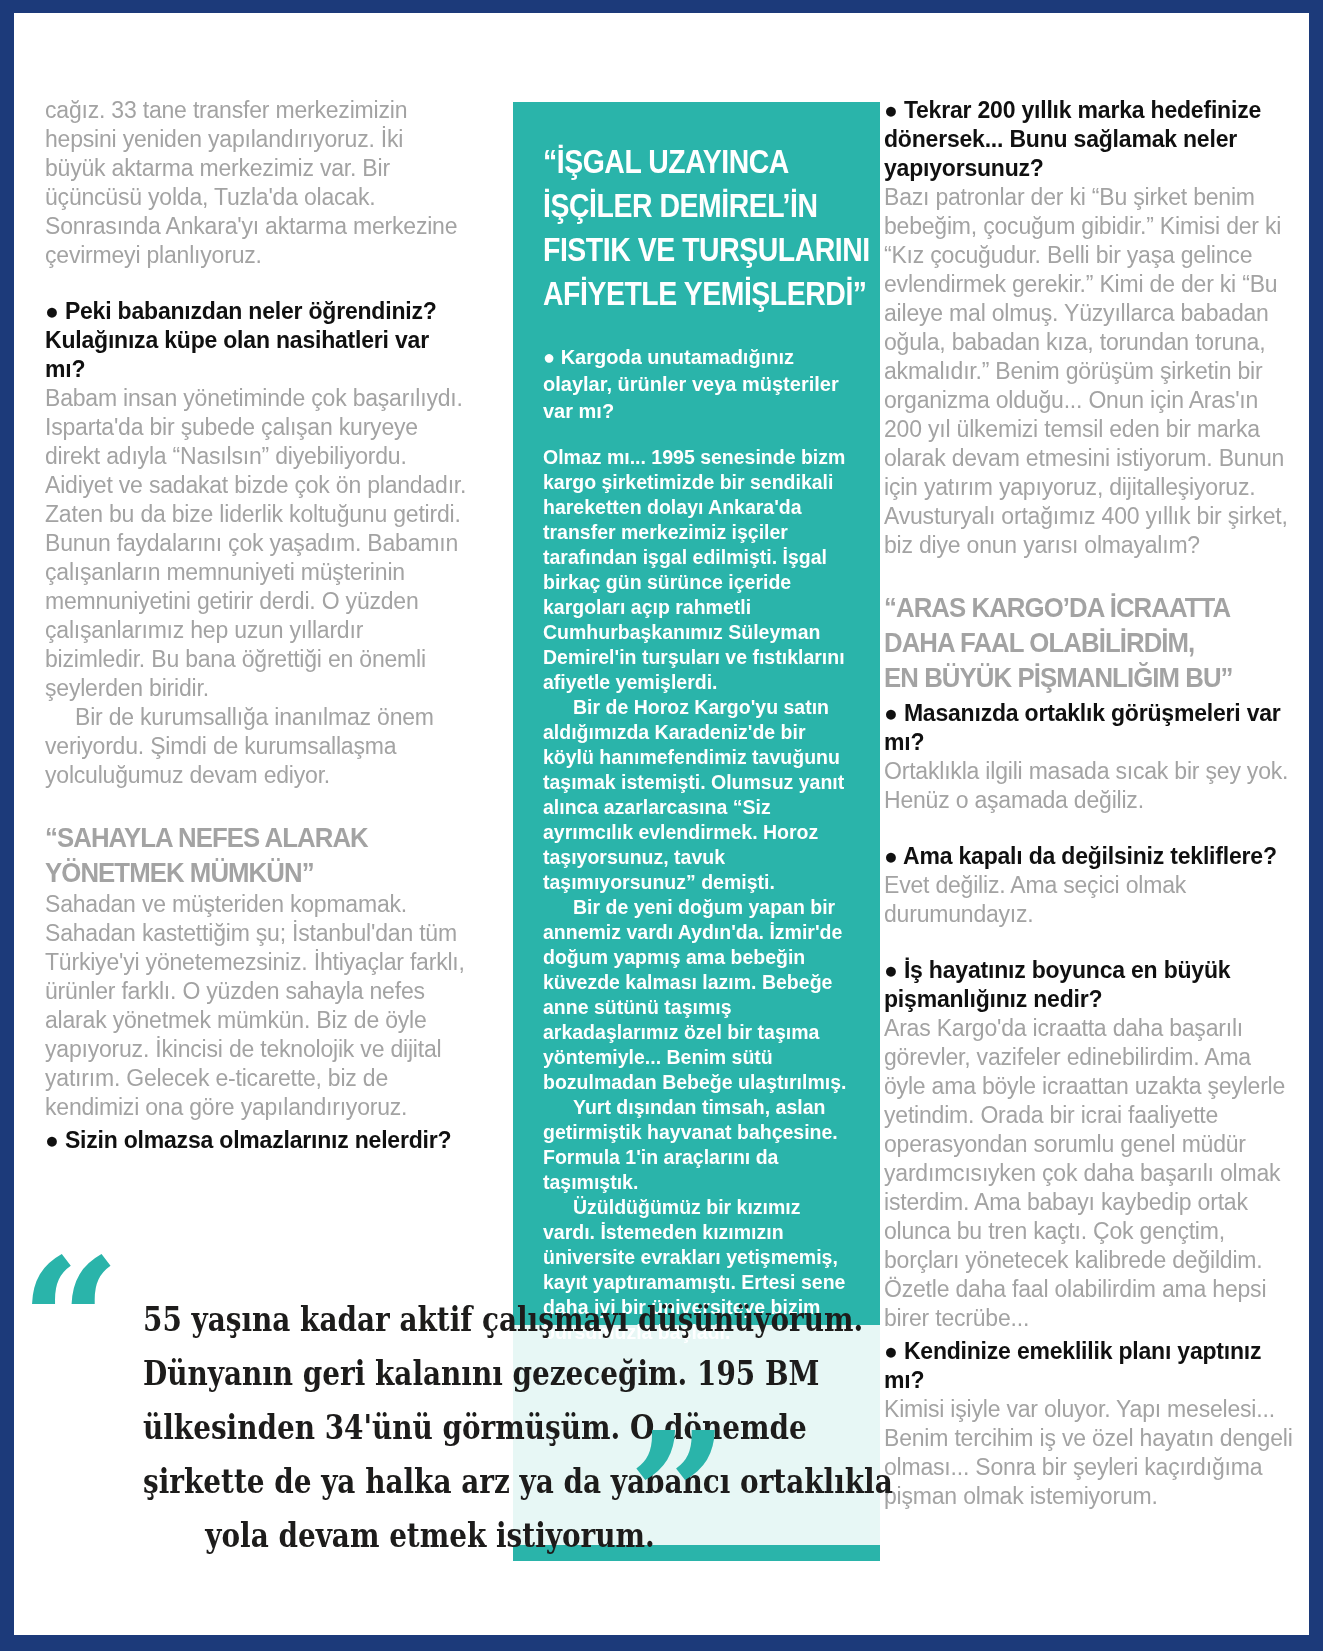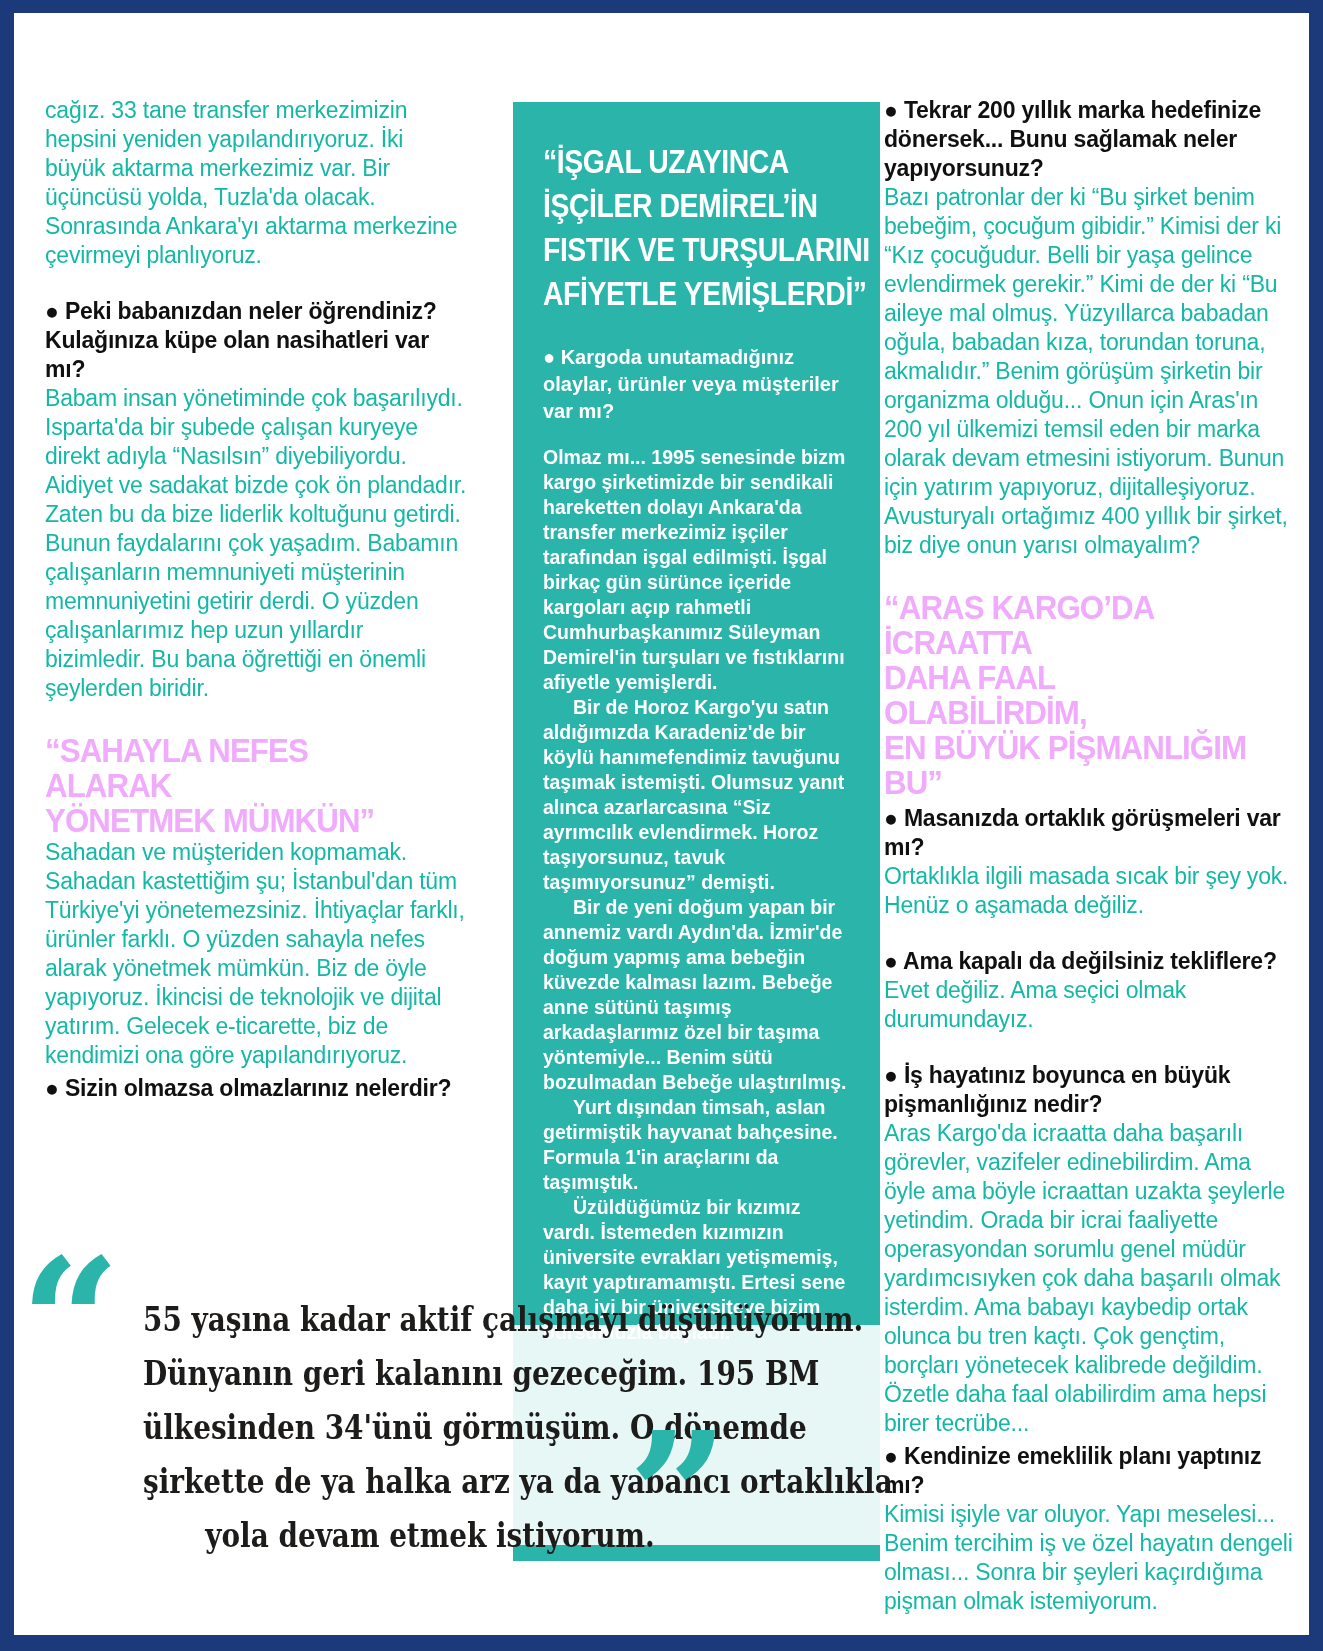--- a/index.html
+++ b/index.html
@@ -7,30 +7,30 @@
     position:relative; width:1323px; height:1651px;
     background:#1c3a7a; overflow:hidden;
     font-family:"Liberation Sans", sans-serif;
   }
   .sheet {
     position:absolute; left:14px; top:13px; right:14px; bottom:16px;
     background:#ffffff;
   }
   
   .body-p {
-    font-size:23px; line-height:29px; color:#14b8a6;
+    font-size:23px; line-height:29px; color:#a3a3a3;
     margin:0 0 0 0; letter-spacing:-0.2px;
   }
   .q {
     font-weight:bold; color:#101010; margin-top:27px;
   }
   .first { margin-top:0; }
   .indent { text-indent:30px; }
   .sec-head {
-    font-weight:bold; color:#f0abfc; font-size:34px; line-height:35px;
+    font-weight:bold; color:#a3a3a3; font-size:28px; line-height:35px;
     letter-spacing:-1px; margin-top:30px;
   }
   .sec-head .hl { display:block; transform:scaleX(0.92); transform-origin:left; }
   
   .col-left  { position:absolute; left:45px;  top:96px; width:422px; }
   .col-right { position:absolute; left:884px; top:96px; width:412px; }
   
   .teal-block {
     position:absolute; left:477px; top:102px; width:367px; height:1459px;
     background:#2ab4aa;
@@ -71,20 +71,21 @@
 </head>
 <body>
 
 <div class="page">
   <div class="sheet"></div>
 
   <div class="col-left">
     <p class="body-p first">cağız. 33 tane transfer merkezimizin hepsini yeniden yapılandırıyoruz. İki büyük aktarma merkezimiz var. Bir üçüncüsü yolda, Tuzla'da olacak. Sonrasında Ankara'yı aktarma merkezine çevirmeyi planlıyoruz.</p>
     <p class="body-p q">● Peki babanızdan neler öğrendiniz? Kulağınıza küpe olan nasihatleri var mı?</p>
     <p class="body-p">Babam insan yönetiminde çok başarılıydı. Isparta'da bir şubede çalışan kuryeye direkt adıyla “Nasılsın” diyebiliyordu. Aidiyet ve sadakat bizde çok ön plandadır. Zaten bu da bize liderlik koltuğunu getirdi. Bunun faydalarını çok yaşadım. Babamın çalışanların memnuniyeti müşterinin memnuniyetini getirir derdi. O yüzden çalışanlarımız hep uzun yıllardır bizimledir. Bu bana öğrettiği en önemli şeylerden biridir.</p>
+    <p class="body-p indent">Bir de kurumsallığa inanılmaz önem veriyordu. Şimdi de kurumsallaşma yolculuğumuz devam ediyor.</p>
     <div class="sec-head">
       <span class="hl">“SAHAYLA NEFES ALARAK</span>
       <span class="hl">YÖNETMEK MÜMKÜN”</span>
     </div>
     <p class="body-p">Sahadan ve müşteriden kopmamak. Sahadan kastettiğim şu; İstanbul'dan tüm Türkiye'yi yönetemezsiniz. İhtiyaçlar farklı, ürünler farklı. O yüzden sahayla nefes alarak yönetmek mümkün. Biz de öyle yapıyoruz. İkincisi de teknolojik ve dijital yatırım. Gelecek e-ticarette, biz de kendimizi ona göre yapılandırıyoruz.</p>
     <p class="body-p q" style="margin-top:4px">● Sizin olmazsa olmazlarınız nelerdir?</p>
   </div>
 
   <div class="teal-block">
     <div class="teal-pale"></div>

